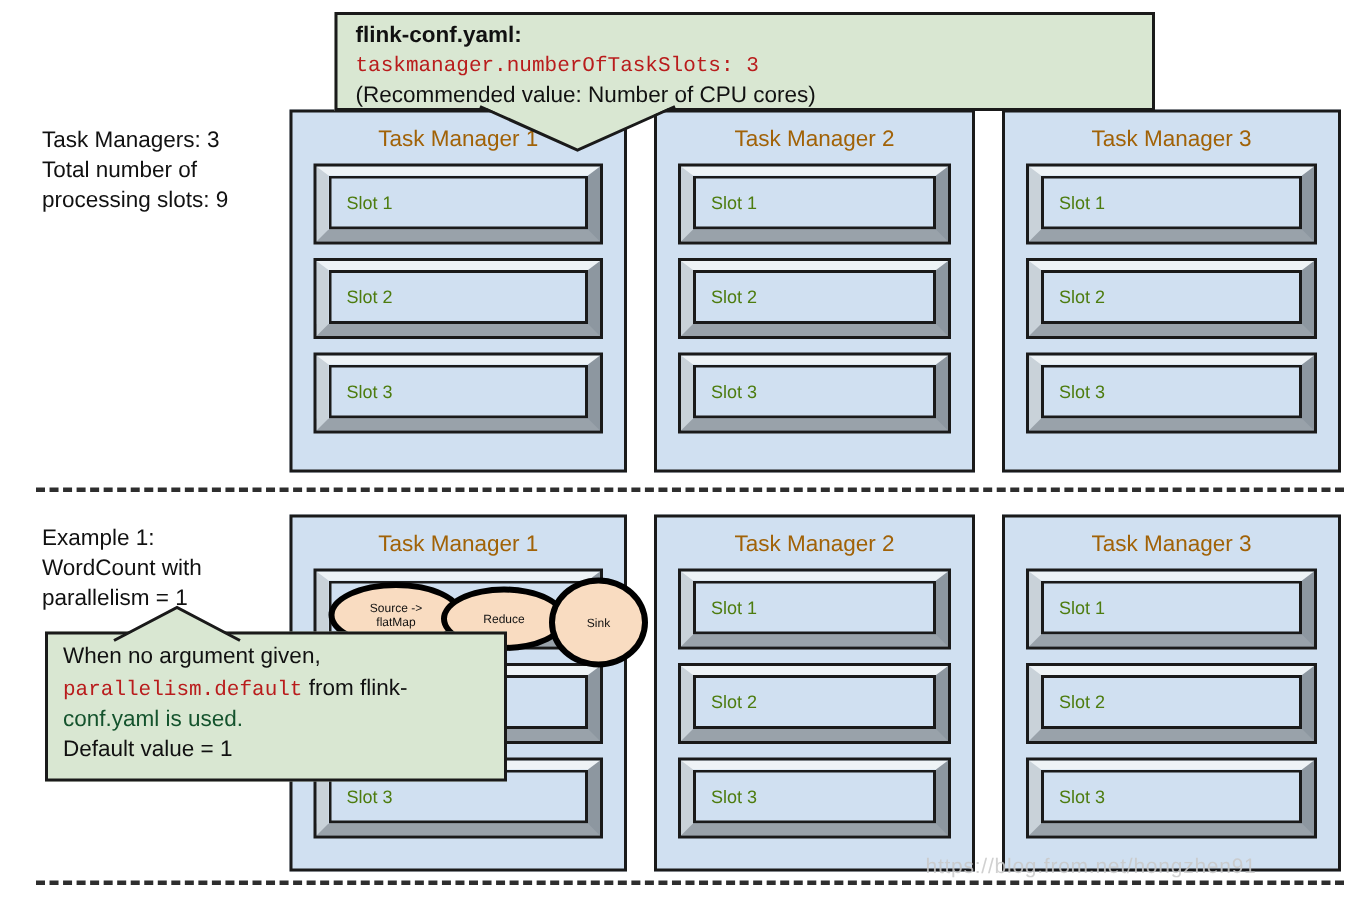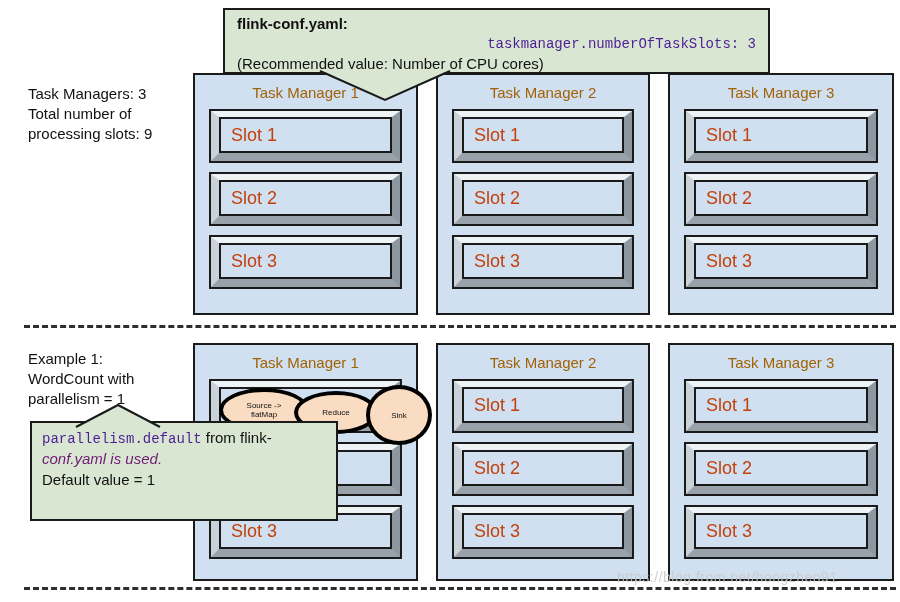--- a/index.html
+++ b/index.html
@@ -6,21 +6,21 @@
   .page{
     position:relative;width:900px;height:602px;overflow:hidden;background:#ffffff;
     font-family:"Liberation Sans",sans-serif;color:#111;margin-left:10px;
   }
   
   .callout{
     position:absolute;box-sizing:border-box;background:#d9e7d2;
     border:2px solid #1a1a1a;padding:4px 12px;z-index:6;
   }
   .callout .title{font-weight:bold;font-size:15px;line-height:20px;}
-  .callout .code{font-family:"Liberation Mono","DejaVu Sans Mono",monospace;font-size:14px;color:#4c1d95;line-height:20px;text-align:right;}
+  .callout .code{font-family:"Liberation Mono","DejaVu Sans Mono",monospace;font-size:14px;color:#b91c1c;line-height:20px;}
   .callout .plain{font-size:15px;line-height:20px;}
   .callout-pointer{position:absolute;z-index:7;}
   
   .side-note{position:absolute;font-size:15px;line-height:20px;color:#111;}
   
   .tm{
     position:absolute;box-sizing:border-box;height:242px;
     background:#d0e0f1;border:2px solid #1a1a1a;
   }
   .tm.row2{height:238px;}
@@ -28,37 +28,37 @@
   .slots{position:absolute;left:16px;right:16px;top:36px;}
   .slot{
     position:relative;height:36px;margin-bottom:13px;background:#d0e0f1;
     border-style:solid;border-width:6px 8px 8px 8px;
     border-color:#eef3f6 #8d97a0 #99a2aa #c9d2d9;
     outline:2px solid #1a1a1a;
     box-shadow:inset 0 0 0 2px #1a1a1a;
   }
   .slot-label{
     position:absolute;left:12px;top:50%;transform:translateY(-50%);
-    font-size:18px;color:#c2410c;
+    font-size:12px;color:#4d7c0f;
   }
   
   .op{
     position:absolute;box-sizing:border-box;background:#f9dcc1;border:4px solid #000000;
     border-radius:50%;display:flex;flex-direction:column;align-items:center;justify-content:center;
     font-size:8px;line-height:9px;text-align:center;z-index:3;color:#111;
   }
   
   .dashline{position:absolute;left:14px;width:872px;border-top:3px dashed #2e2e2e;z-index:1;}
   
   .watermark{
     position:absolute;left:607px;top:569px;font-size:14px;letter-spacing:0.5px;
     color:#c9c9c9;opacity:0.85;z-index:10;white-space:nowrap;
   }
   .c2-line{font-size:15px;line-height:20.5px;}
-  .c2-dark{color:#701a75;font-style:italic;}
+  .c2-dark{color:#14532d;}
 </style>
 </head>
 <body>
 
 <div class="page">
 
   <div class="callout" style="left:213px;top:8px;width:547px;height:66px;">
     <div class="title">flink-conf.yaml:</div>
     <div class="code">taskmanager.numberOfTaskSlots: 3</div>
     <div class="plain">(Recommended value: Number of CPU cores)</div>
@@ -178,20 +178,21 @@
           <span class="slot-label">Slot 3</span>
         </div>
     </div>
   </div>
 
   <svg class="callout-pointer" style="left:60px;top:403px;" width="96" height="26">
     <polygon points="6,25 48,2 90,25" fill="#d9e7d2"></polygon>
     <path d="M6,24 L48,2 L90,24" fill="none" stroke="#1a1a1a" stroke-width="2"></path>
   </svg>
   <div class="callout" style="left:20px;top:421px;width:308px;height:100px;padding:5px 10px;">
+    <div class="c2-line">When no argument given,</div>
     <div class="c2-line"><span class="code">parallelism.default</span><span> from flink-</span></div>
     <div class="c2-line c2-dark">conf.yaml is used.</div>
     <div class="c2-line">Default value = 1</div>
   </div>
 
   <div class="watermark">https://blog.from.net/hongzhen91</div>
 
 </div>
 
 </body></html>

